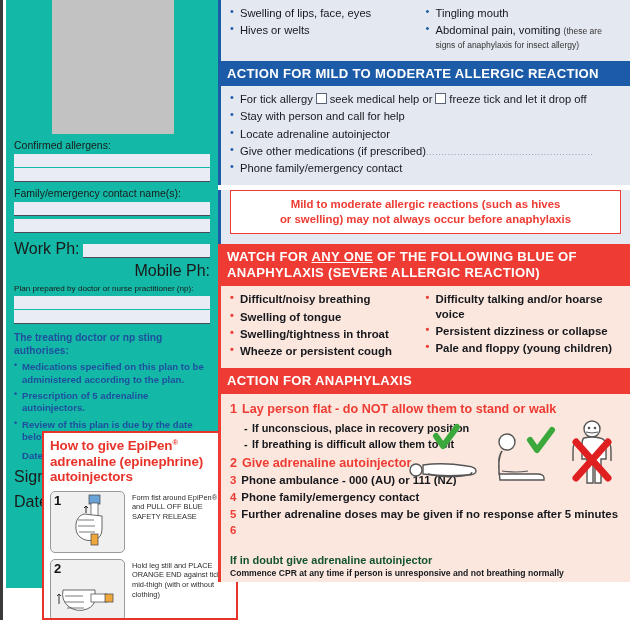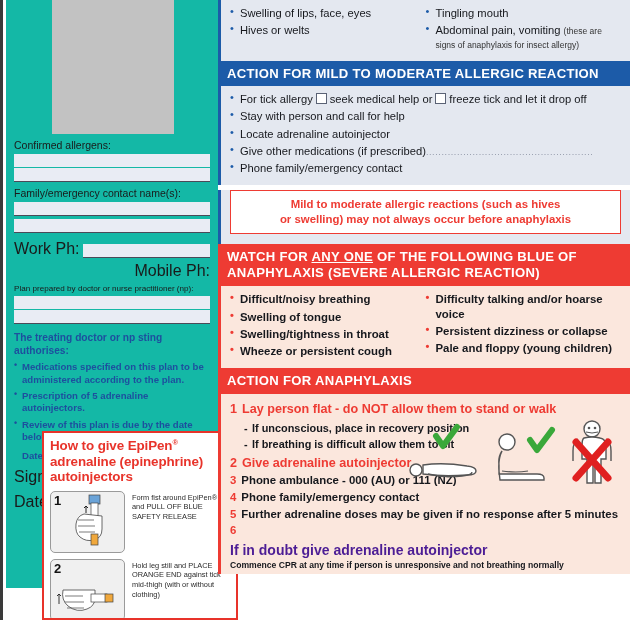--- a/index.html
+++ b/index.html
@@ -88,21 +88,21 @@
 
   .steps{padding:6px 9px 4px 9px;position:relative;}
   .step1{font-size:12.6px;font-weight:bold;color:#ee3b33;line-height:1.2;}
   .sub{margin:4px 0 0 14px;}
   .sub div{font-size:10.9px;font-weight:bold;color:#16181d;line-height:1.3;
            padding-left:8px;position:relative;}
   .sub div.d:before{content:"-";position:absolute;left:0;top:0;}
   .numrow{display:flex;gap:5px;font-size:11.4px;line-height:1.28;margin-top:2px;}
   .numrow .n{color:#ee3b33;font-weight:bold;flex:none;}
   .numrow .t{color:#16181d;font-weight:bold;}
-  .doubt{font-size:14px;font-weight:bold;color:#4c1d95;margin-top:4px;}
+  .doubt{font-size:11px;font-weight:bold;color:#14532d;margin-top:16px;}
   .cpr{font-size:8.6px;font-weight:bold;color:#16181d;margin-top:2px;}
   .figs{position:absolute;right:6px;top:24px;width:218px;height:74px;}
 </style>
 </head>
 <body>
 
 <div class="page">
 
   <div class="leftcol">
 

